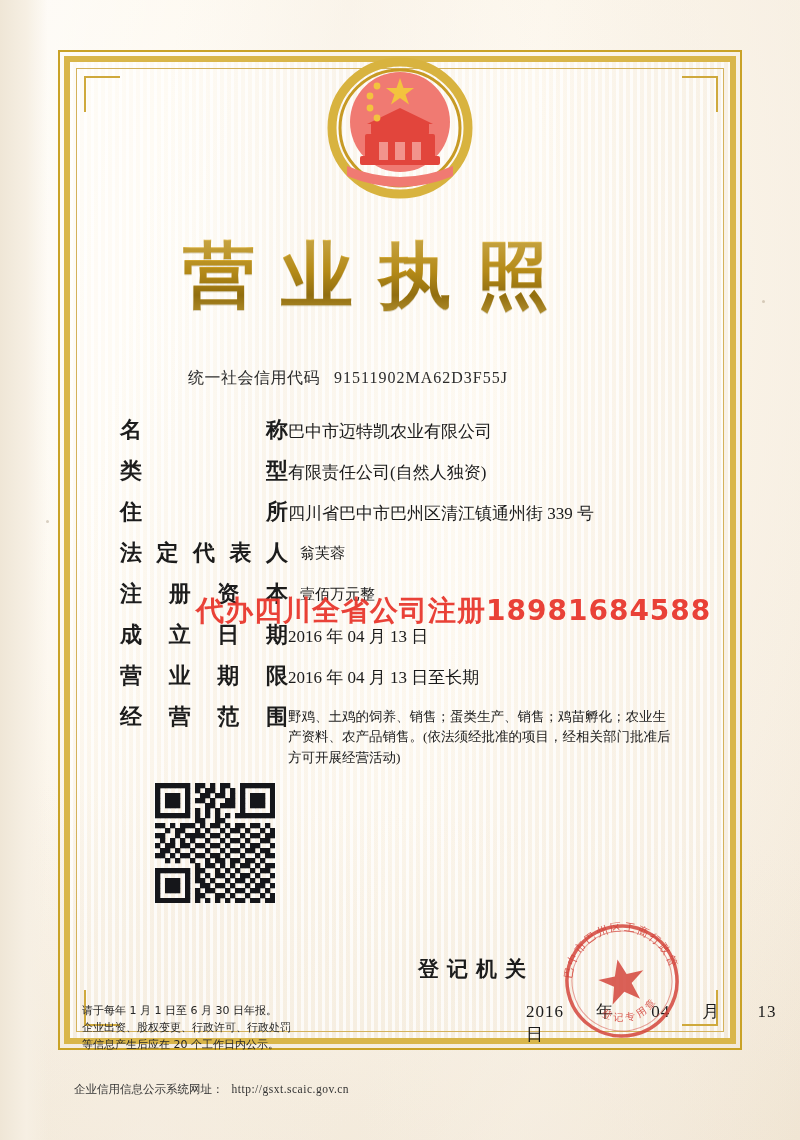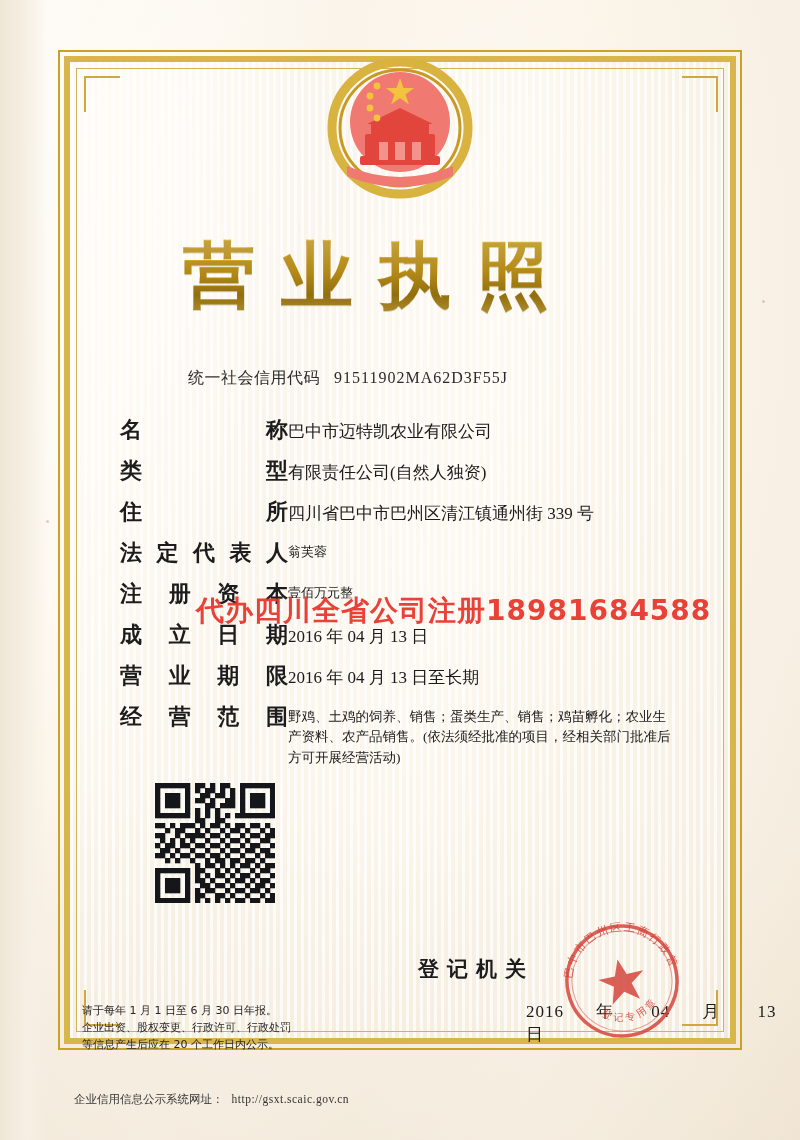--- a/index.html
+++ b/index.html
@@ -130,21 +130,22 @@
     color: #1a1a1a;
     padding-top: 5px;
     line-height: 1.45;
   }
   .row .val.small {
     font-size: 13.5px;
     line-height: 1.5;
     max-width: 390px;
   }
   .row .val.tiny {
-    font-size: 13px;
+    font-size: 15px;
+    margin-left: 12px;
   }
   
   #watermark {
     position: absolute;
     left: 196px; top: 592px;
     font-family: "DejaVu Sans", "Liberation Sans", sans-serif;
     font-size: 28px;
     font-weight: bold;
     color: #e8342a;
     letter-spacing: 1px;
@@ -189,21 +190,20 @@
     line-height: 1.55;
     color: #262626;
     font-family: "DejaVu Sans", "Liberation Sans", sans-serif;
   }
   #footer-left {
     position: absolute;
     left: 74px; top: 1082px;
     font-size: 11.5px;
     color: #333;
     font-family: "DejaVu Sans", "Liberation Sans", sans-serif;
-    margin-top: 10px;
   }
   #footer-left .url {
     font-family: "Liberation Serif", serif;
     margin-left: 8px;
     letter-spacing: 0.5px;
   }
   #footer-right {
     position: absolute;
     right: 58px; top: 1082px;
     font-size: 13px;

